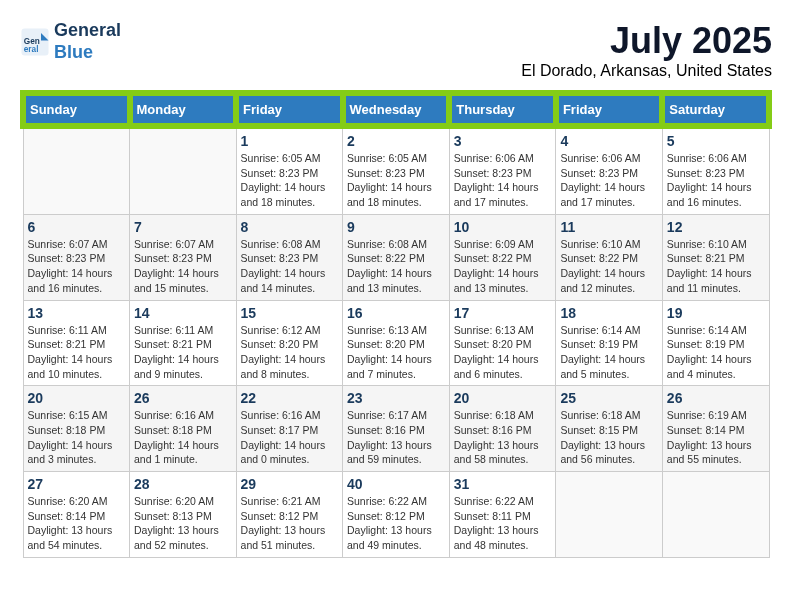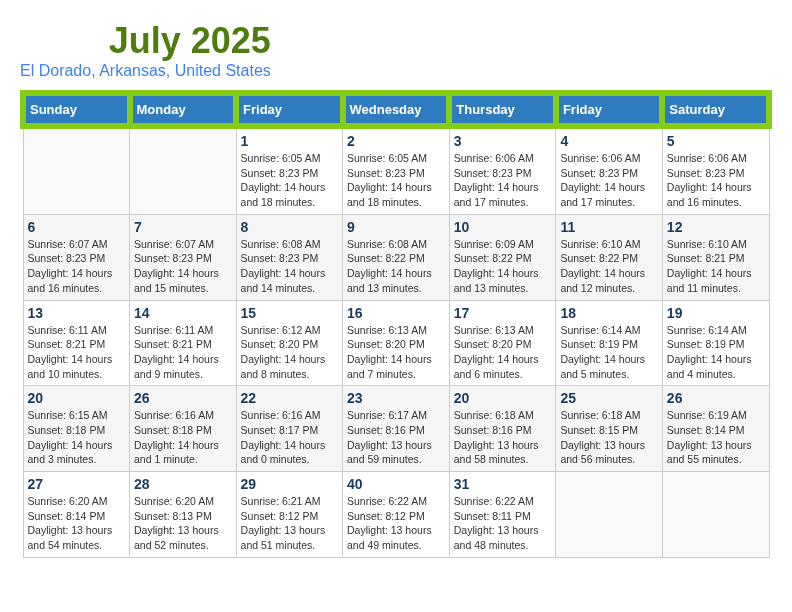--- a/index.html
+++ b/index.html
@@ -32,26 +32,26 @@
     .logo-icon {
       width: 30px;
       height: 30px;
       margin-right: 4px;
     }
     .title-area {
       text-align: right;
     }
     .month-title {
       font-size: 36px;
-      color: #4d7c0f;
+      color: #0f172a;
       font-weight: bold;
     }
     .location-title {
       font-size: 16px;
-      color: #3b82f6;
+      color: #000000;
     }
     table {
       width: 100%;
       border-collapse: collapse;
       font-size: 11px;
     }
     thead tr th {
       background-color: #2e7bbf;
       color: #fff;
       padding: 6px 4px;
@@ -83,20 +83,32 @@
       line-height: 1.4;
     }
     td.empty {
       background: #f9f9f9;
     }
   </style>
 </head>
 <body>
 
 <div class="header">
+  <div class="logo">
+    <svg class="logo-icon" viewBox="0 0 40 40" xmlns="http://www.w3.org/2000/svg">
+      <rect x="2" y="2" width="36" height="36" rx="4" fill="#e8f0f8"></rect>
+      <text x="5" y="22" font-size="11" font-weight="bold" fill="#1a3a5c" font-family="Arial">Gen</text>
+      <text x="5" y="33" font-size="11" font-weight="bold" fill="#2e7bbf" font-family="Arial">eral</text>
+      <polygon points="28,8 38,18 28,18" fill="#2e7bbf"></polygon>
+    </svg>
+    <div class="logo-text">
+      <div>General</div>
+      <div><span>Blue</span></div>
+    </div>
+  </div>
   <div class="title-area">
     <div class="month-title">July 2025</div>
     <div class="location-title">El Dorado, Arkansas, United States</div>
   </div>
 </div>
 
 <table>
   <thead>
     <tr id="weekday-header">
         <th>Sunday</th>

